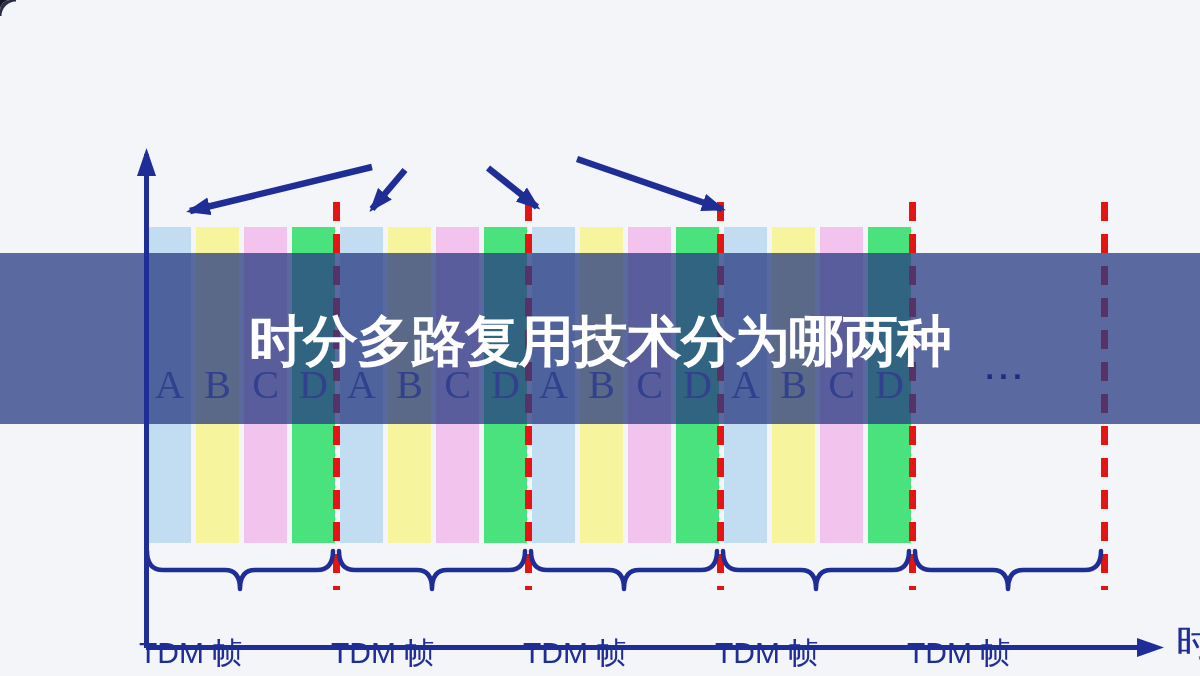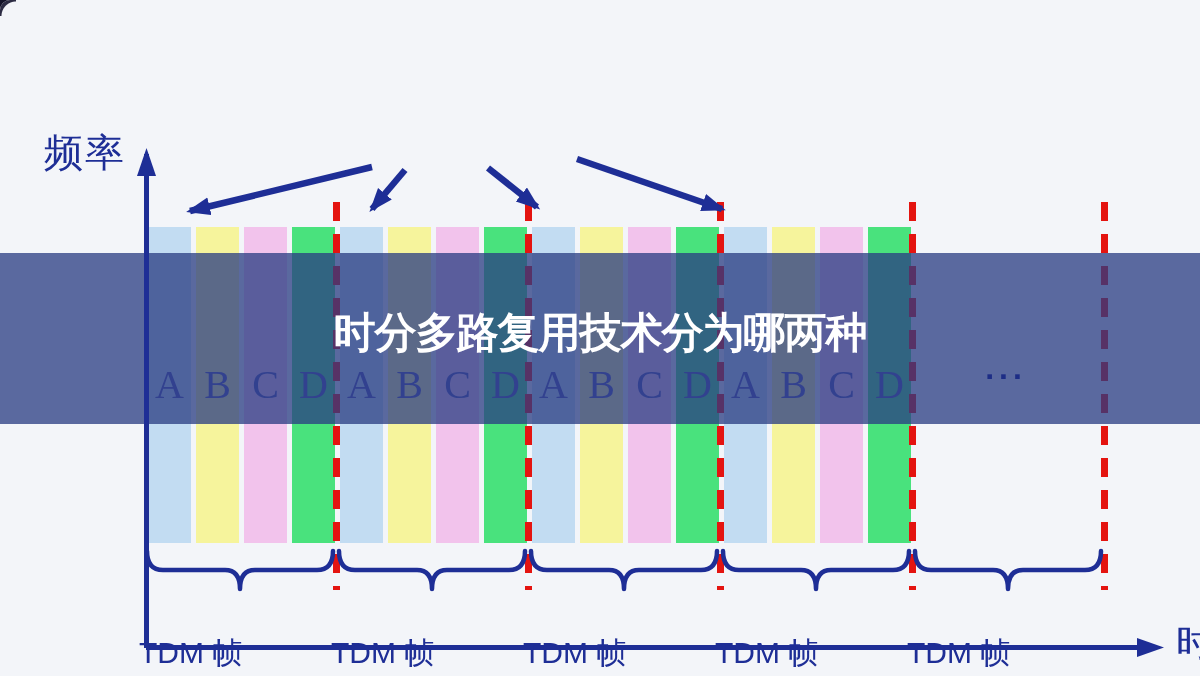--- a/index.html
+++ b/index.html
@@ -17,21 +17,21 @@
   #y-label{left:44px;top:126px;font-size:39px;letter-spacing:2px;}
   #x-label{left:1176px;top:618px;font-size:37px;}
   
   .bar{position:absolute;top:227px;height:316px;width:43px;z-index:1;}
   
   .dash{position:absolute;top:202px;height:388px;width:7px;z-index:2;
     background:repeating-linear-gradient(to bottom,var(--red) 0 19px,transparent 19px 32px);}
   
   .band{position:absolute;left:0;top:253px;width:1200px;height:171px;background:var(--band);z-index:3;}
   .headline{position:absolute;left:600px;top:305px;transform:translateX(-50%);white-space:nowrap;
-    z-index:5;color:#fff;font-size:42px;font-weight:bold;letter-spacing:-1px;}
+    z-index:5;color:#fff;font-size:55px;font-weight:bold;letter-spacing:-1px;}
   
   .slot-letter{position:absolute;top:363px;width:43px;text-align:center;z-index:4;
     font-family:"Liberation Serif",serif;font-size:40px;line-height:44px;color:var(--letter);}
   .ellipsis{position:absolute;top:350px;transform:translateX(-50%);z-index:4;
     color:#1d2d86;font-size:32px;font-weight:bold;letter-spacing:5px;}
   
   #periodic-label{position:absolute;left:363px;top:112px;z-index:6;white-space:nowrap;
     font-family:"Liberation Serif",serif;font-size:39px;letter-spacing:1px;color:var(--navy);}
   
   .tdm-label{position:absolute;top:585px;width:186px;text-align:left;z-index:6;
@@ -40,21 +40,20 @@
   svg.braces{z-index:2;}
 </style>
 </head>
 <body>
 
 <div id="stage" style="--bg: #f3f5f9; --navy: #1e2e96; --red: #e41410; --band: rgba(42,60,130,0.76); --letter: #32418f;">
   <div class="corner"></div>
 
   <div class="y-axis"></div>
   <div class="x-axis"></div>
-  <div id="y-label" class="axis-label">频率</div>
   <div id="x-label" class="axis-label">时</div>
 
 
   <div id="frames-layer">
       <div class="bar" style="left: 148px; background: rgb(194, 220, 242);"></div>
       <div class="slot-letter" style="left: 148px;">A</div>
       <div class="bar" style="left: 196px; background: rgb(246, 244, 156);"></div>
       <div class="slot-letter" style="left: 196px;">B</div>
       <div class="bar" style="left: 244px; background: rgb(242, 195, 236);"></div>
       <div class="slot-letter" style="left: 244px;">C</div>

